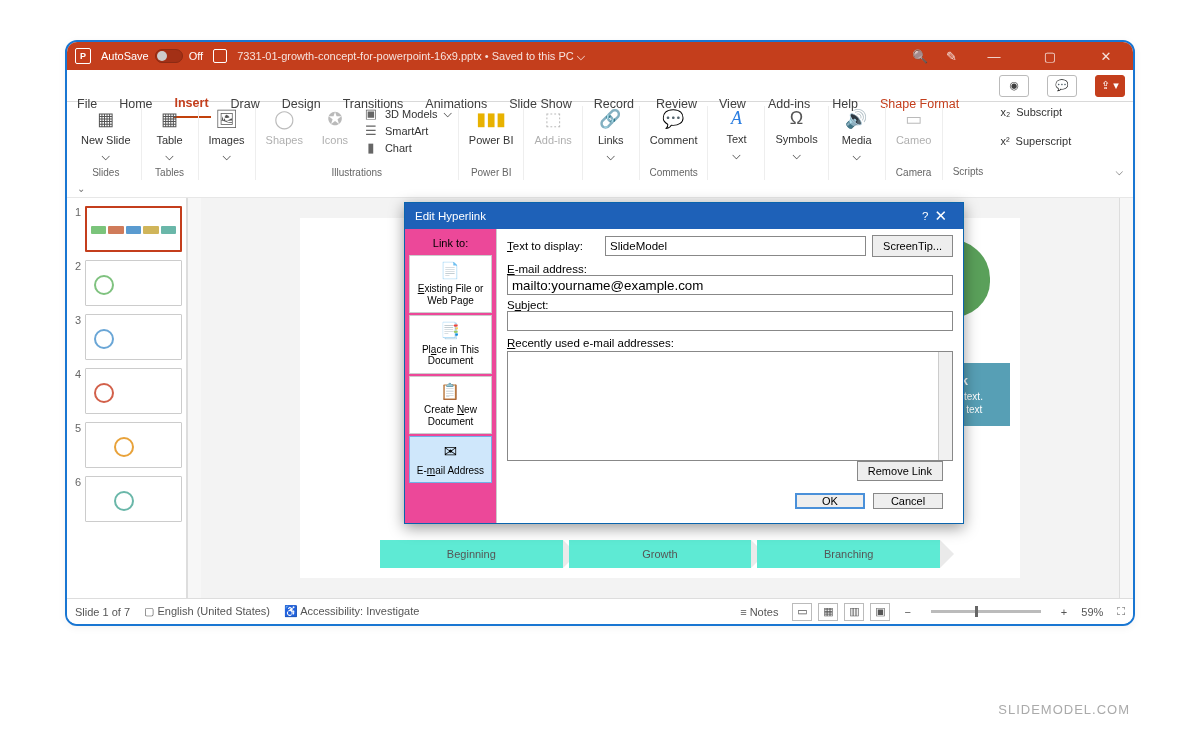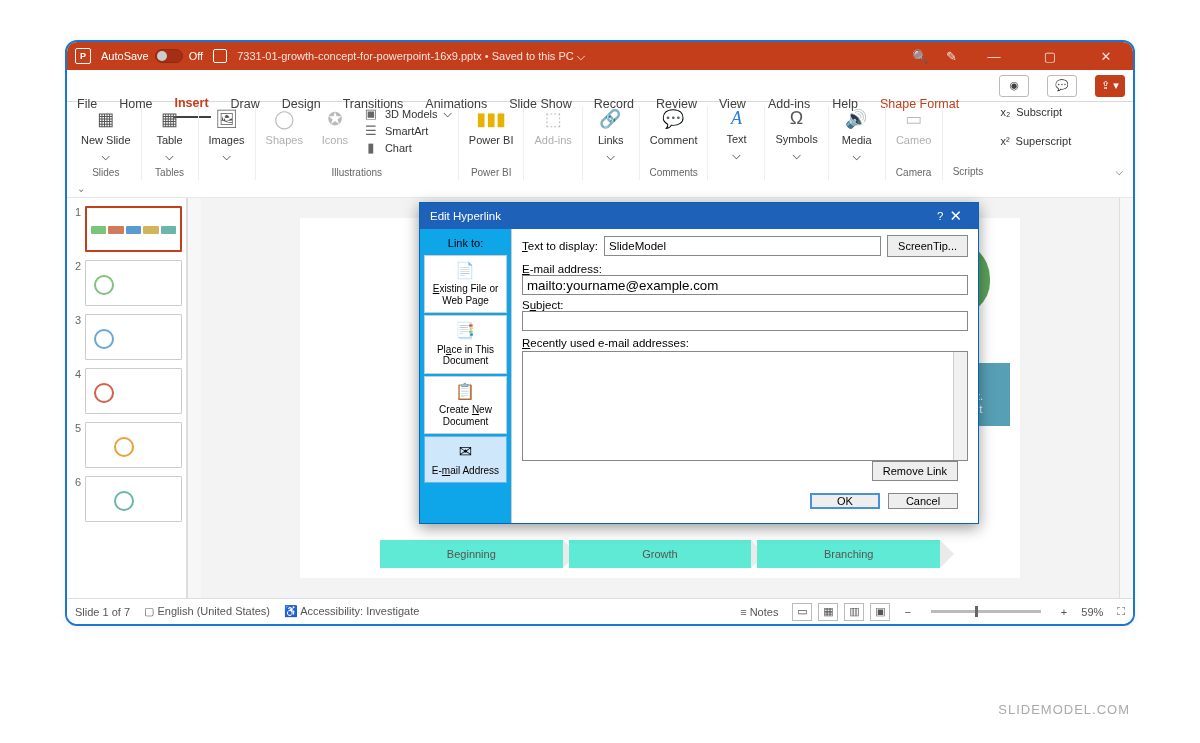--- a/index.html
+++ b/index.html
@@ -11,21 +11,21 @@
 .toggle { width:28px;height:14px;border-radius:7px;background:#a33016;border:1px solid #8c2a13;position:relative;}
 .toggle::after{content:"";position:absolute;left:1px;top:1px;width:10px;height:10px;border-radius:50%;background:#ccc;}
 .save-ic{width:14px;height:14px;border:1px solid #fff;border-radius:2px;position:relative;}
 .filename{opacity:.85}
 .title-right{margin-left:auto;display:flex;gap:18px;align-items:center;}
 .title-right span{font-size:13px;opacity:.85;}
 .win-btn{width:38px;height:28px;display:flex;align-items:center;justify-content:center;font-size:12px;}
 
 .menubar{display:flex;align-items:center;height:32px;background:#fff;border-bottom:1px solid #d9d9d9;padding:0 8px;gap:18px;font-size:12.5px;color:#404040;}
 .menubar .tab{padding:6px 2px;cursor:pointer;margin-top:36px;}
-.menubar .tab.active{font-weight:600;border-bottom:2px solid #404040;color:#c43e1c;}
+.menubar .tab.active{font-weight:600;border-bottom:2px solid #c2410c;color:#c43e1c;}
 .menubar .spacer{flex:1;}
 .menubar .shape-fmt{color:#c43e1c;}
 .menubar .ctrl{width:30px;height:22px;border:1px solid #bbb;border-radius:3px;display:flex;align-items:center;justify-content:center;font-size:11px;}
 .menubar .share{background:#c43e1c;border-color:#c43e1c;color:#fff;}
 
 .ribbon{display:flex;background:#fff;padding:4px 4px 0 4px;height:78px;}
 .rgroup{display:flex;flex-direction:column;align-items:center;padding:0 6px;border-right:1px solid #eee;}
 .rgroup:last-child{border-right:none;}
 .rgroup .items{display:flex;gap:6px;flex:1;align-items:flex-start;}
 .rgroup .lbl{font-size:10px;color:#666;padding:2px 0;}
@@ -52,34 +52,34 @@
 .arrow{flex:1;height:28px;background:#5eead4;display:flex;align-items:center;justify-content:center;font-size:11px;color:#555;position:relative;}
 .arrow::after{content:"";position:absolute;right:-14px;top:0;border-left:14px solid #eaeaea;border-top:14px solid transparent;border-bottom:14px solid transparent;}
 .tree{position:absolute;right:30px;top:20px;width:90px;height:120px;}
 .tree .crown{width:90px;height:80px;background:#5aa05a;border-radius:50% 50% 45% 45%;}
 .tree .trunk{width:12px;height:40px;background:#3e6f3e;margin:-2px auto 0;}
 .trackbox{position:absolute;right:10px;top:145px;background:#579fb5;color:#fff;padding:10px 14px;font-size:10px;line-height:1.3;width:90px;}
 .trackbox b{font-size:13px;}
 
 .scroll-knob{width:14px;background:#f7f7f7;border-left:1px solid #ddd;}
 
-.dialog{position:absolute;left:218px;top:4px;width:560px;background:#fff;border:1px solid #0a64ad;box-shadow:0 4px 14px rgba(0,0,0,.4);font-size:11.5px;}
+.dialog{position:absolute;left:203px;top:4px;width:560px;background:#fff;border:1px solid #0a64ad;box-shadow:0 4px 14px rgba(0,0,0,.4);font-size:11.5px;}
 .dlg-title{background:#1e61b8;color:#fff;padding:4px 10px;display:flex;align-items:center;}
 .dlg-title .gap{flex:1;}
 .dlg-title .x{font-size:15px;padding:0 6px;}
 .dlg-body{display:flex;}
-.linkto-col{width:92px;background:#0ea5e9;border-right:1px solid #ccc;padding:4px;display:flex;flex-direction:column;gap:2px;}
+.linkto-col{width:92px;background:#ec4899;border-right:1px solid #ccc;padding:4px;display:flex;flex-direction:column;gap:2px;}
 .linkto-col .hdr{text-align:center;padding:4px 0;font-size:11px;}
 .lt-btn{border:1px solid #ccc;background:#fff;padding:6px 3px;text-align:center;font-size:10px;line-height:1.15;display:flex;flex-direction:column;align-items:center;gap:3px;}
 .lt-btn.sel{background:#cfe7fb;border-color:#6fb1e8;}
 .lt-btn .ic{font-size:16px;}
 .dlg-fields{flex:1;padding:6px 10px;}
 .fld-row{display:flex;align-items:center;gap:6px;margin-bottom:4px;}
 .fld-row label{white-space:nowrap;}
-.fld-row input{flex:1;border:1px solid #888;padding:2px 4px;font-size:11.5px;height:20px;}
+.fld-row input{flex:1;border:1px solid #888;padding:2px 4px;font-size:11.5px;height:20px;margin-left:16px;}
 .fld-row .btn{border:1px solid #888;background:#eee;padding:2px 10px;height:22px;font-size:11px;}
 .list-box{border:1px solid #888;height:110px;margin-top:2px;position:relative;}
 .list-box .sb{position:absolute;right:0;top:0;bottom:0;width:14px;background:#f1f1f1;border-left:1px solid #ccc;}
 .dlg-actions{display:flex;justify-content:flex-end;gap:8px;padding:8px 10px;}
 .dlg-actions button{min-width:70px;height:16px;border:1px solid #888;background:#eee;font-size:11px;}
 .dlg-actions button.ok{border-color:#4a90d9;box-shadow:0 0 0 1px #4a90d9 inset;}
 .remove-row{text-align:right;padding:0 10px 4px;}
 .remove-row button{border:1px solid #888;background:#eee;font-size:11px;padding:3px 10px;}
 
 .status{display:flex;align-items:center;height:26px;border-top:1px solid #ddd;background:#fff;font-size:11px;color:#555;padding:0 8px;gap:14px;}

